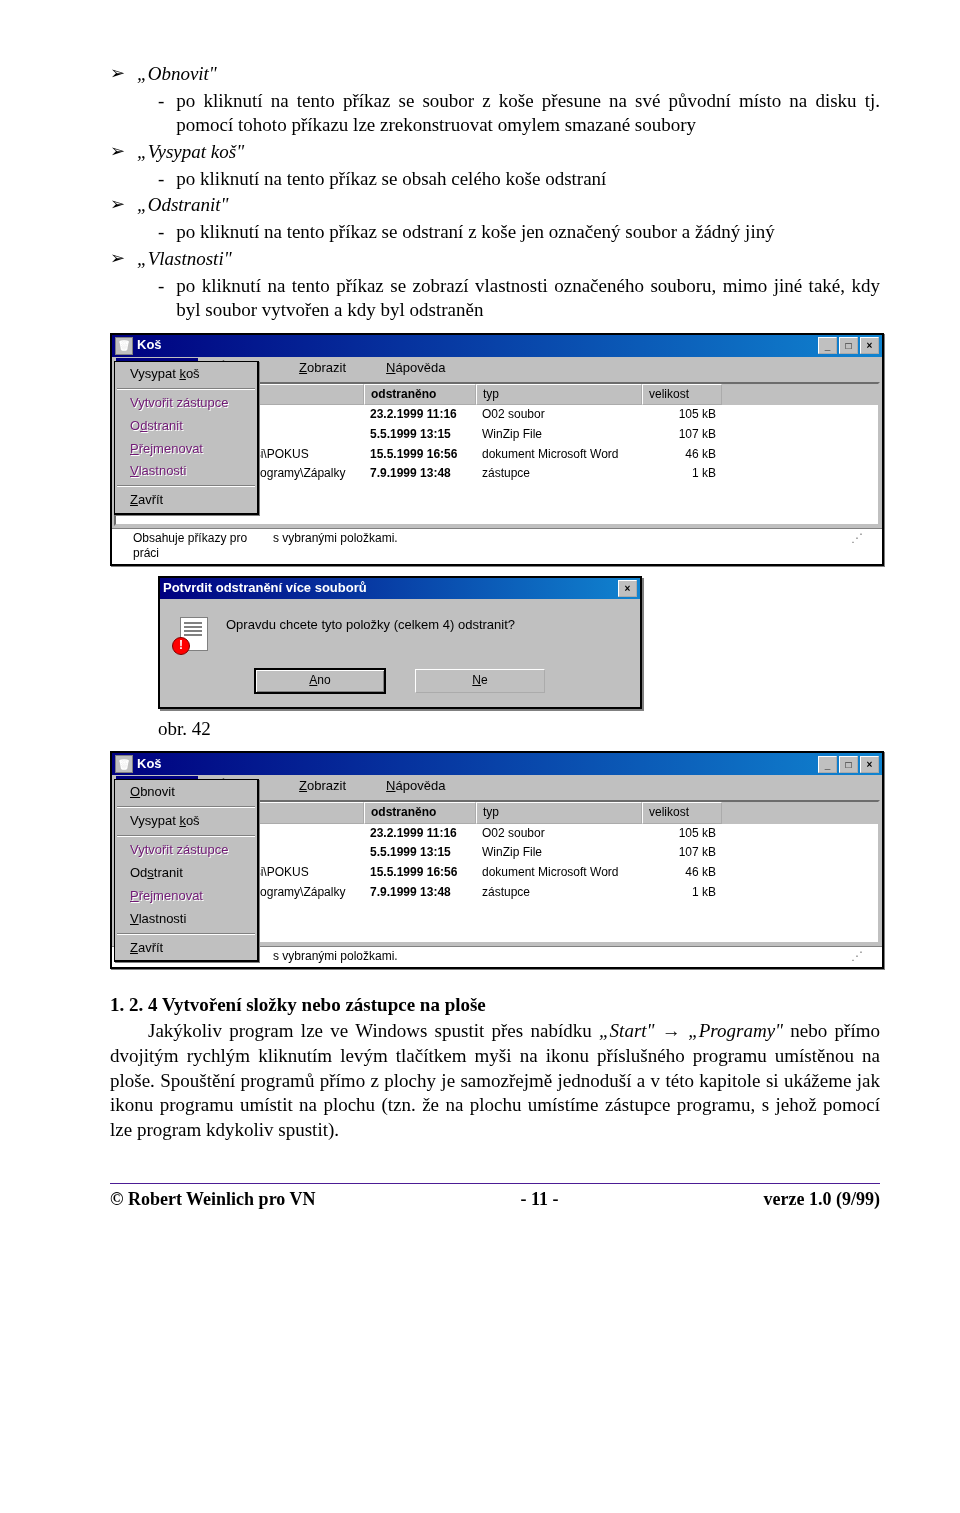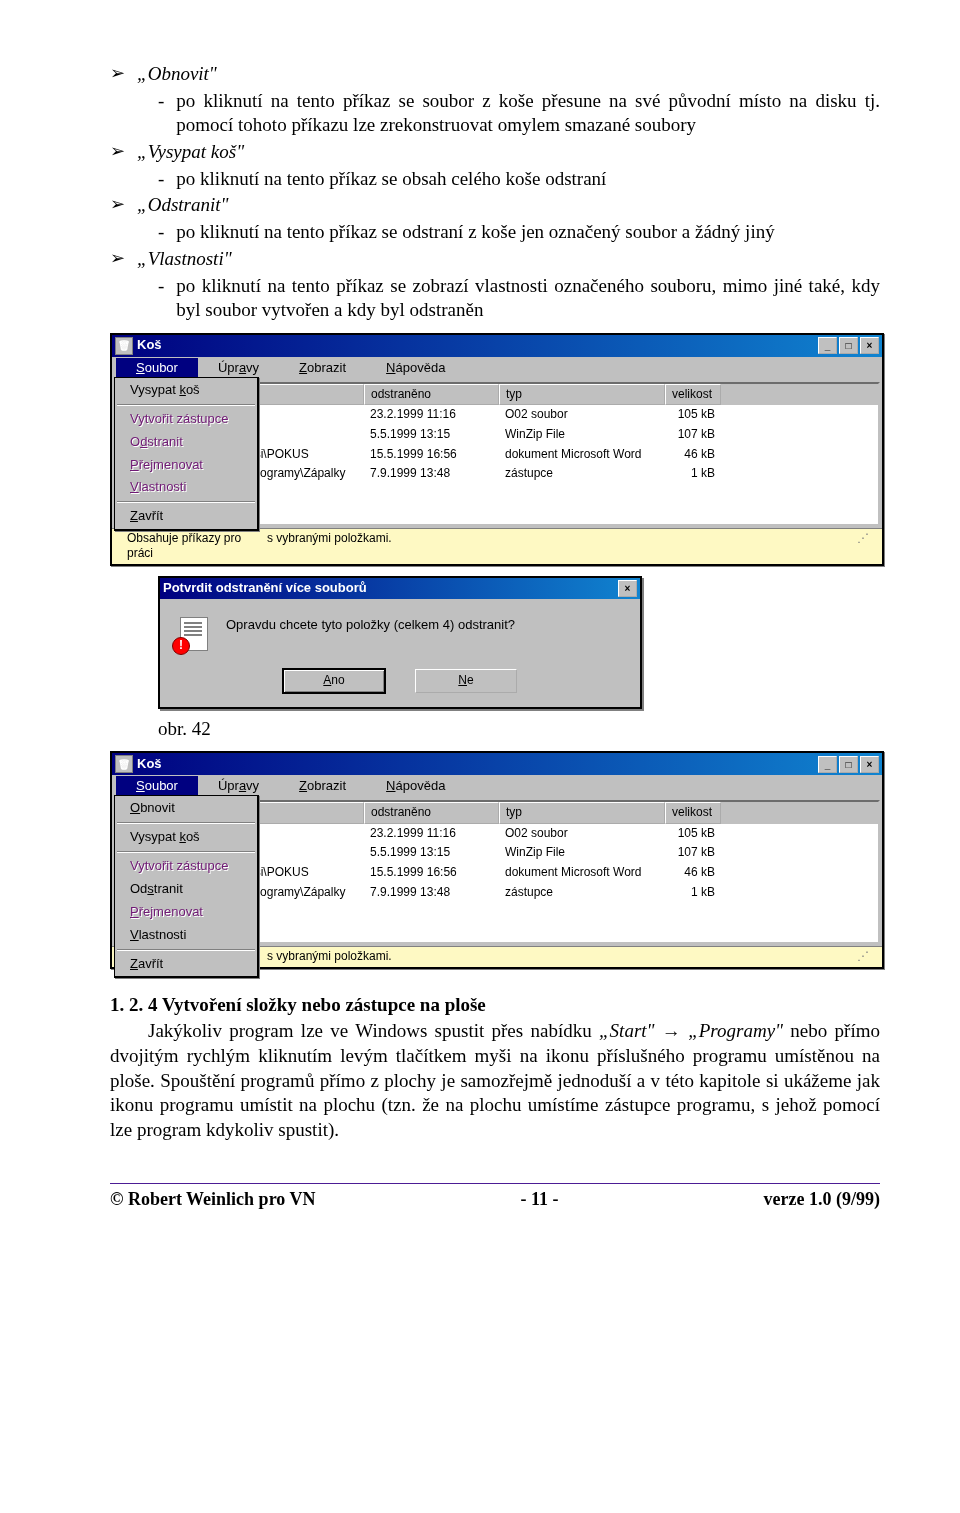--- a/index.html
+++ b/index.html
@@ -18,42 +18,42 @@
   .winshell { font-family:Tahoma,Arial,sans-serif; font-size:13px; border:2px solid #000; background:#c0c0c0; margin:10px 0 0 0; width:770px; position:relative; box-shadow:1px 1px 0 #808080; }
   .titlebar { background:linear-gradient(to right,#000080,#1084d0); color:#fff; display:flex; align-items:center; padding:2px 3px; font-weight:bold; }
   .titlebar .ticon { width:16px; height:16px; background:#c0c0c0; border:1px solid #808080; margin-right:4px; display:flex; align-items:center; justify-content:center; font-size:10px; }
   .titlebar .spacer { flex:1; }
   .winbtns { display:flex; }
   .winbtn { width:17px; height:15px; background:#c0c0c0; border:1px outset #fff; margin-left:2px; display:flex; align-items:center; justify-content:center; font-size:10px; font-weight:bold; color:#000; font-family:Arial; }
   .menubar { background:#c0c0c0; display:flex; padding:1px 4px; }
   .menuitem { padding:2px 20px; }
   .menuitem u { text-decoration:underline; }
   .menuitem.open { background:#000080; color:#fff; }
-  .dropdown { position:absolute; top:42px; left:2px; background:#c0c0c0; border:1px solid #000; border-right:2px solid #000; border-bottom:2px solid #000; box-shadow:1px 1px 0 #808080; z-index:5; min-width:140px; padding:1px; }
+  .dropdown { position:absolute; top:26px; left:2px; background:#c0c0c0; border:1px solid #000; border-right:2px solid #000; border-bottom:2px solid #000; box-shadow:1px 1px 0 #808080; z-index:5; min-width:140px; padding:1px; }
   .dd-item { padding:3px 14px; white-space:nowrap; }
   .dd-item.disabled { color:#701a75; text-shadow:1px 1px 0 #fff; }
   .dd-sep { border-top:1px solid #808080; border-bottom:1px solid #fff; margin:2px 1px; }
   .listarea { background:#fff; border:2px inset #c0c0c0; margin:2px; position:relative; min-height:140px; }
   .listhead { display:flex; background:#c0c0c0; font-size:12px; }
   .lh { border:1px outset #fff; padding:2px 6px; box-sizing:border-box; overflow:hidden; white-space:nowrap; }
   .listrow { display:flex; font-size:12px; padding:1px 0; }
   .cell { padding:1px 6px; box-sizing:border-box; overflow:hidden; white-space:nowrap; }
-  .c1 { width:248px; } .c2{ width:135px; } .c3{ width:166px; } .c4{ width:56px; text-align:right; }
-  .status { border-top:1px solid #808080; background:#fef9c3; padding:2px 15px; font-size:12px; display:flex; }
+  .c1 { width:248px; } .c2{ width:112px;font-weight:bold; } .c3{ width:166px; } .c4{ width:80px; text-align:right; }
+  .status { border-top:1px solid #808080; background:#ffffff; padding:2px 21px; font-size:12px; display:flex; }
   .status .grip { margin-left:auto; color:#808080; letter-spacing:-2px; }
 
   
   .dialog { font-family:Tahoma,Arial,sans-serif; font-size:13px; border:2px solid #000; background:#c0c0c0; width:480px; margin:10px 0 0 48px; box-shadow:2px 2px 0 #808080; }
   .dlgbody { padding:18px 14px 8px 14px; display:flex; align-items:flex-start; }
   .dlgicon { width:36px; height:36px; margin-right:16px; position:relative; }
   .sheet { width:26px; height:32px; background:#fff; border:1px solid #808080; position:absolute; top:0; left:6px; }
   .sheet::before { content:""; position:absolute; top:4px; left:3px; width:18px; height:2px; background:#808080; box-shadow:0 4px 0 #808080,0 8px 0 #808080,0 12px 0 #808080; }
   .bang { position:absolute; bottom:-2px; left:-2px; width:16px; height:16px; border-radius:50%; background:#ff0000; color:#fff; font-weight:bold; display:flex; align-items:center; justify-content:center; font-size:12px; border:1px solid #800000; }
   .dlgbtns { display:flex; justify-content:center; gap:30px; padding:8px 0 14px 0; }
-  .dlgbtn { min-width:80px; padding:3px 10px; background:#c0c0c0; border:1px outset #fff; text-align:center; font-size:12px; }
+  .dlgbtn { min-width:80px; padding:3px 24px; background:#c0c0c0; border:1px outset #fff; text-align:center; font-size:12px; }
   .dlgbtn.default { border:1px solid #000; outline:1px solid #000; box-shadow:inset 1px 1px 0 #fff, inset -1px -1px 0 #808080; }
 </style>
 </head>
 <body>
 
 <div class="page">
 
   <div class="bullet-row">
       <span class="arrow">➢</span>
       <span class="ititle">„Obnovit"</span>

